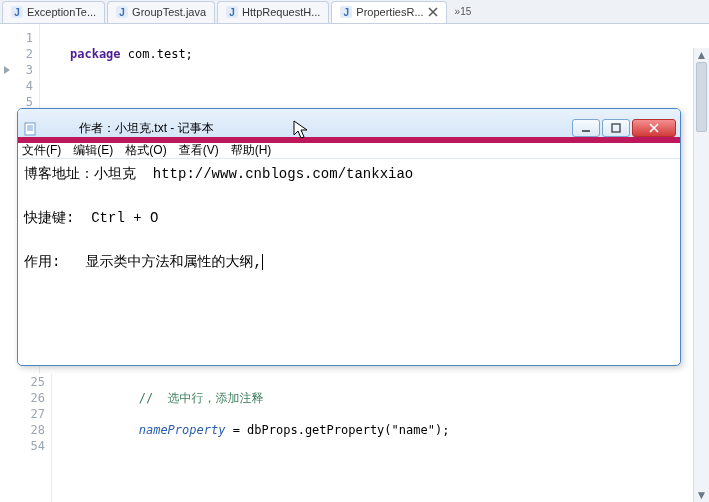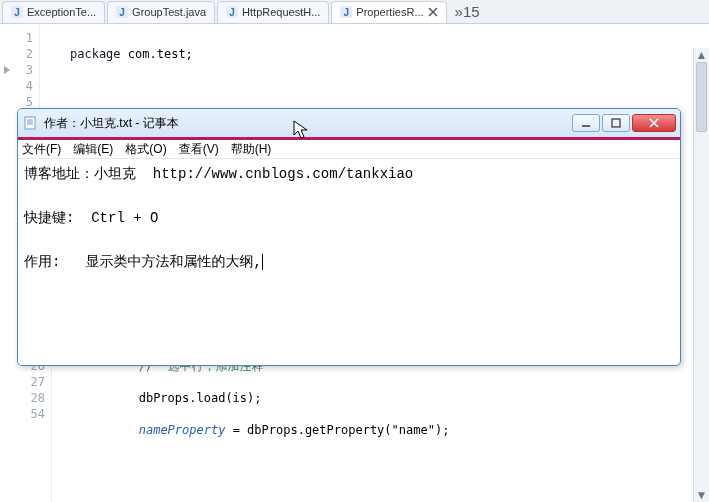--- a/index.html
+++ b/index.html
@@ -3,46 +3,46 @@
 <meta charset="utf-8">
 <style>
   * { box-sizing: border-box; margin: 0; padding: 0; }
   body { font-family: "Microsoft YaHei", Tahoma, sans-serif; font-size: 12px; background: #fff; width: 709px; height: 502px; position: relative; overflow: hidden; }
   
   .tabbar { display: flex; align-items: center; height: 24px; background: #eef1f6; border-bottom: 1px solid #c5d0e0; padding-left: 2px; gap: 2px; }
   .tab { display: flex; align-items: center; height: 22px; padding: 0 8px; background: #f5f7fb; border: 1px solid #c5d0e0; border-bottom: none; border-radius: 4px 4px 0 0; font-size: 11px; color: #333; cursor: pointer; gap: 4px; }
   .tab.active { background: #fff; }
   .tab .jicon { width: 12px; height: 12px; display: inline-flex; align-items: center; justify-content: center; font-size: 10px; font-weight: bold; color: #3b6fb5; background: #e2ecf8; border-radius: 2px; }
   .tab .close { width: 10px; height: 10px; display: inline-flex; align-items: center; justify-content: center; color: #666; }
-  .more-tabs { padding: 0 6px; font-size: 15px; color: #555; cursor: pointer; }
+  .more-tabs { padding: 0 6px; font-size: 10px; color: #555; cursor: pointer; }
   
   .editor { position: relative; background: #fff; height: calc(100% - 24px); display: flex; }
   .gutter { width: 40px; background: #fff; color: #9aa6b2; text-align: right; padding-top: 6px; font-family: Consolas, monospace; font-size: 12px; position: relative; border-right: 1px solid #e8eef5; }
   .gutter .ln { height: 16px; line-height: 16px; padding-right: 6px; }
   .gutter .ln.arrow::before { content: ""; position: absolute; left: 4px; width: 0; height: 0; border-top: 4px solid transparent; border-bottom: 4px solid transparent; border-left: 6px solid #9aa6b2; margin-top: 4px; }
   .code { padding-top: 6px; font-family: Consolas, monospace; font-size: 12px; line-height: 16px; white-space: pre; }
-  .kw { color: #0f172a; font-weight: normal; padding-left: 30px; }
+  .kw { color: #4c1d95; font-weight: bold; padding-left: 30px; }
   .pkg { color: #000; }
   .com { color: #3f7f5f; }
   .fld { color: #2a5db0; font-style: italic; }
   
   .editor-bottom { position: absolute; bottom: 0; left: 0; right: 0; display: flex; background: #fff; margin-left: 12px; }
   .editor-bottom .gutter { height: auto; padding-top: 0; }
   .editor-bottom .code { padding-top: 0; }
   
   .notepad-window { position: absolute; top: 108px; left: 17px; width: 664px; height: 258px; border: 1px solid #4a86c4; border-radius: 5px; box-shadow: 2px 2px 6px rgba(0,0,0,.2); background: #fff; overflow: hidden; }
-  .np-title { height: 28px; background: linear-gradient(#e9f2fb, #d5e6f8); display: flex; align-items: center; padding: 0 4px; }
+  .np-title { height: 28px; background: linear-gradient(#e9f2fb, #d5e6f8); display: flex; align-items: flex-end; padding: 0 4px; gap: 35px; }
   .np-title .np-icon { width: 16px; height: 16px; margin-right: 6px; display: inline-flex; align-items: center; justify-content: center; }
   .np-title .np-icon svg { width: 14px; height: 14px; }
   .np-title .np-text { flex: 1; font-size: 12px; color: #000; }
   .np-btns { display: flex; gap: 2px; }
   .np-btn { width: 28px; height: 18px; border: 1px solid #7ba7d1; border-radius: 3px; background: linear-gradient(#f6fbff,#dce9f7); display: inline-flex; align-items: center; justify-content: center; cursor: pointer; }
   .np-btn.close { background: linear-gradient(#f48f8f,#d23a3a); border-color: #b73030; color: #fff; width: 44px; }
   .np-btn svg { width: 10px; height: 10px; }
-  .np-menu { height: 22px; border-top: 3px solid #be185d; border-bottom: 1px solid #dfe8f1; display: flex; align-items: center; padding: 0 4px; gap: 12px; font-size: 12px; }
+  .np-menu { height: 22px; border-top: 6px solid #be185d; border-bottom: 1px solid #dfe8f1; display: flex; align-items: center; padding: 0 4px; gap: 12px; font-size: 12px; }
   .np-menu span { cursor: pointer; }
   .np-body { padding: 4px 6px; font-family: Liberation Mono, monospace; font-size: 14px; line-height: 22px; height: calc(100% - 50px); position: relative; }
   .np-body .line { white-space: pre; }
   .cursor { display: inline-block; width: 1px; height: 16px; background: #000; vertical-align: middle; animation: blink 1s step-start infinite; }
   @keyframes blink { 50% { opacity: 0; } }
   
   .mouse-cursor { position: absolute; top: 120px; left: 293px; pointer-events: none; }
   .mouse-cursor svg { width: 16px; height: 20px; }
   
   .vscroll { position: absolute; right: 0; top: 24px; bottom: 0; width: 16px; background: #f0f3f7; border-left: 1px solid #d6dde6; }
@@ -98,21 +98,20 @@
   <div class="editor-bottom">
     <div class="gutter">
       <div class="ln">25</div>
       <div class="ln">26</div>
       <div class="ln">27</div>
       <div class="ln">28</div>
       <div class="ln">54</div>
     </div>
     <div class="code">
 <div>            <span class="com">//  选中行，添加注释</span></div>
-<div><span>            dbProps.load(is);</span></div>
 <div><span>            </span><span class="fld">nameProperty</span><span> = dbProps.getProperty("name");</span></div>
 <div> </div>
     </div>
   </div>
 
   <div class="vscroll">
     <div class="arrow up">▲</div>
     <div class="thumb"></div>
     <div class="arrow down">▼</div>
   </div>

